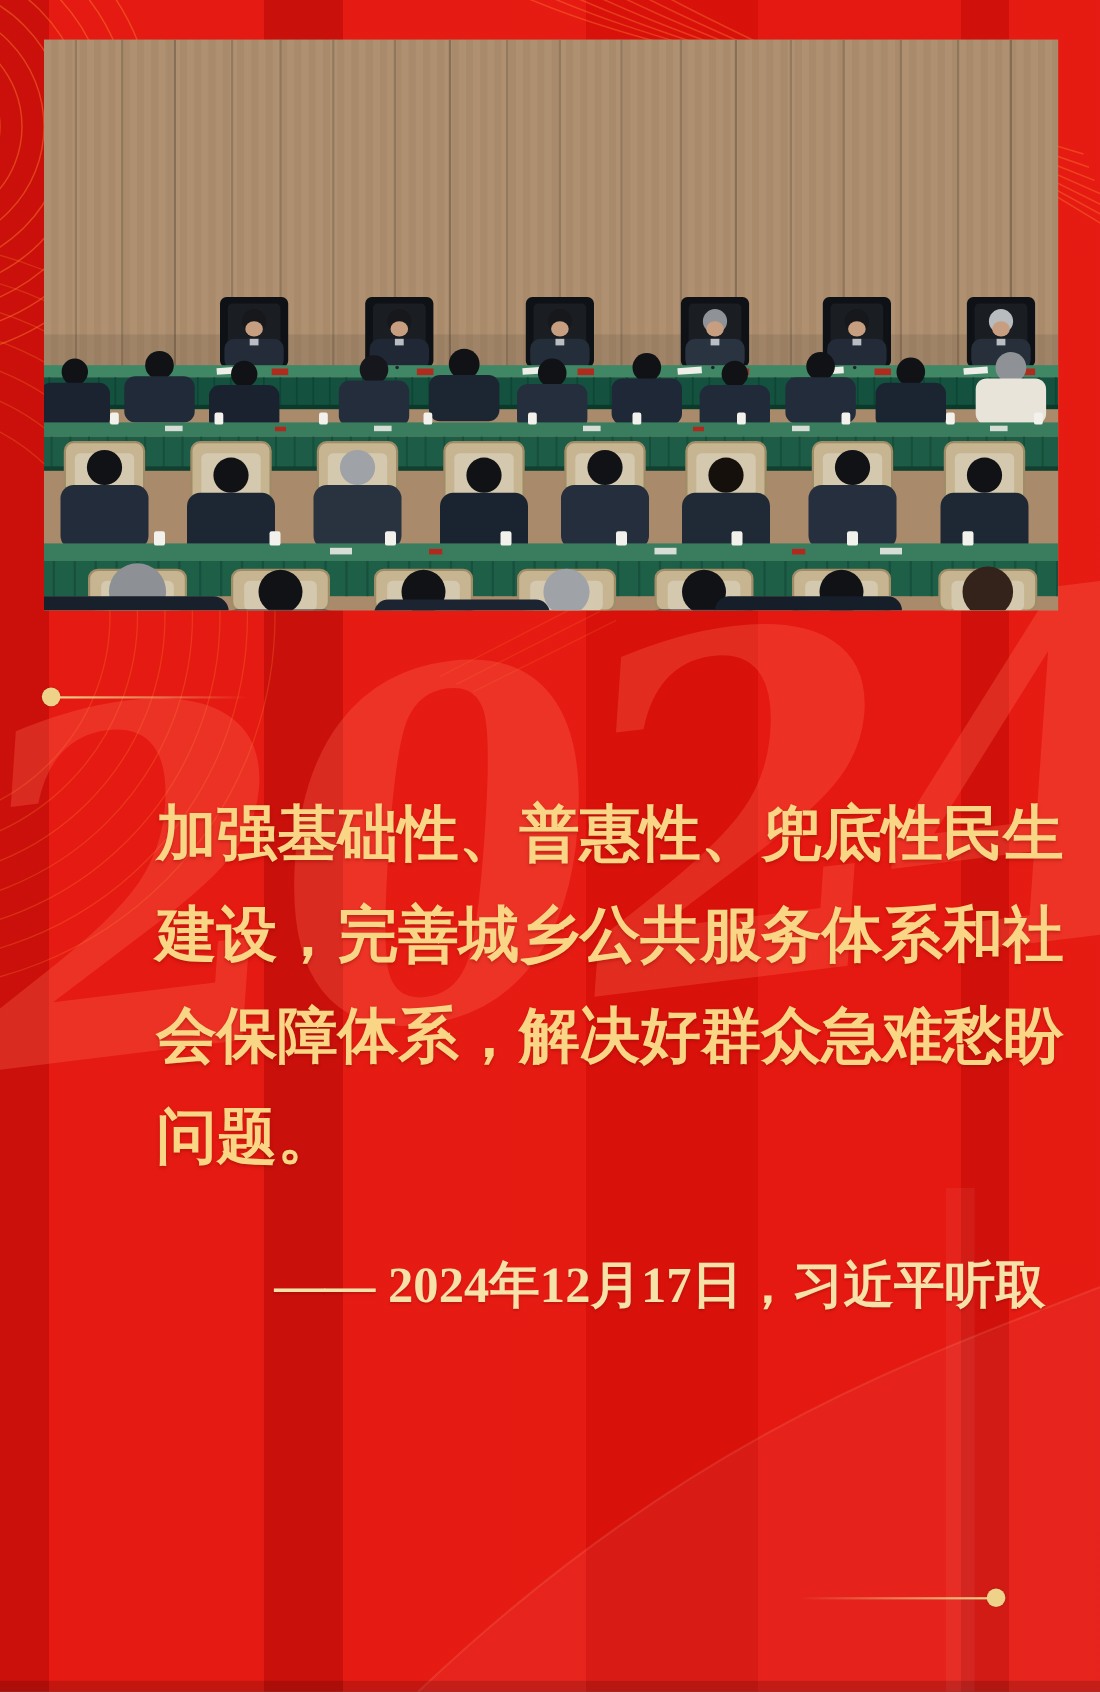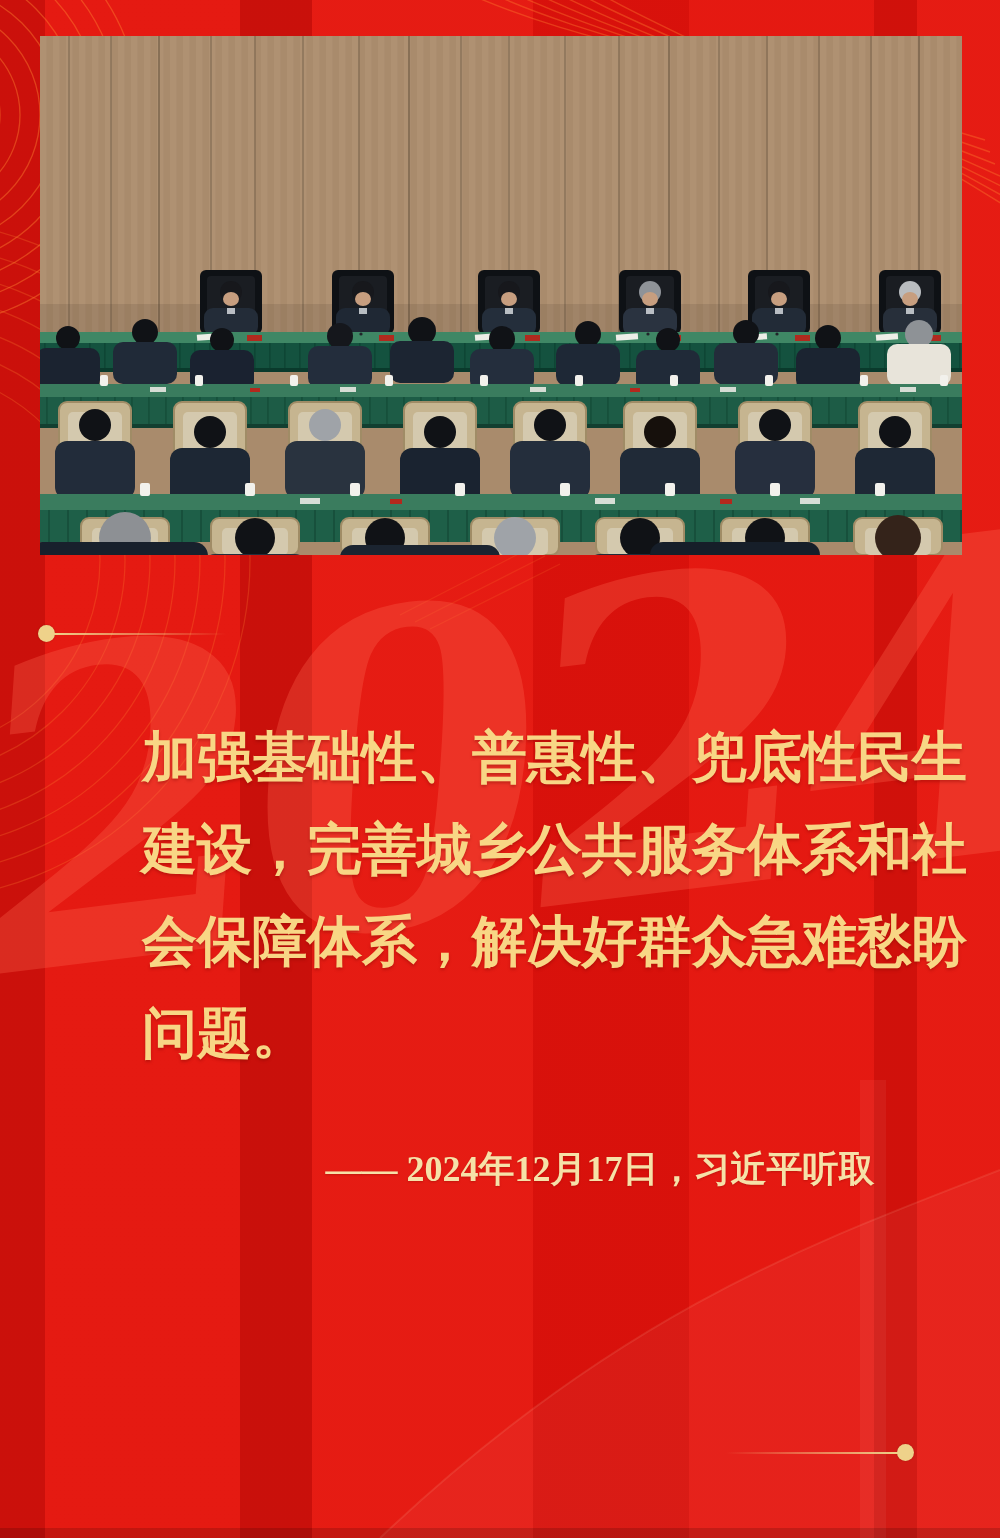--- a/index.html
+++ b/index.html
@@ -33,21 +33,21 @@
   .photo svg{display:block}
   .quote{
     position:absolute;left:128px;top:712px;width:820px;
     font-size:55px;font-weight:bold;color:#f8d685;
     text-shadow:0 2px 3px rgba(120,10,0,.35);
     margin-left:14px;
   }
   .quote .qline{height:92px;line-height:92px;white-space:nowrap;}
   .attribution{
     position:absolute;left:200px;top:1127px;width:800px;text-align:center;
-    font-size:36px;font-weight:bold;color:#f6e1a8;
+    font-size:46px;font-weight:bold;color:#f6e1a8;
     text-shadow:0 1px 2px rgba(120,10,0,.3);
   }
   .attribution .aline{height:84px;line-height:84px;white-space:nowrap;}
   .divider{position:absolute;pointer-events:none;}
   .divider .dot{
     position:absolute;width:17px;height:17px;border-radius:50%;
     background:#eed28a;box-shadow:0 0 2px rgba(0,0,0,.2);
   }
   .divider .line{position:absolute;height:2px;}
   .divider-left .dot{left:0;top:0;}

